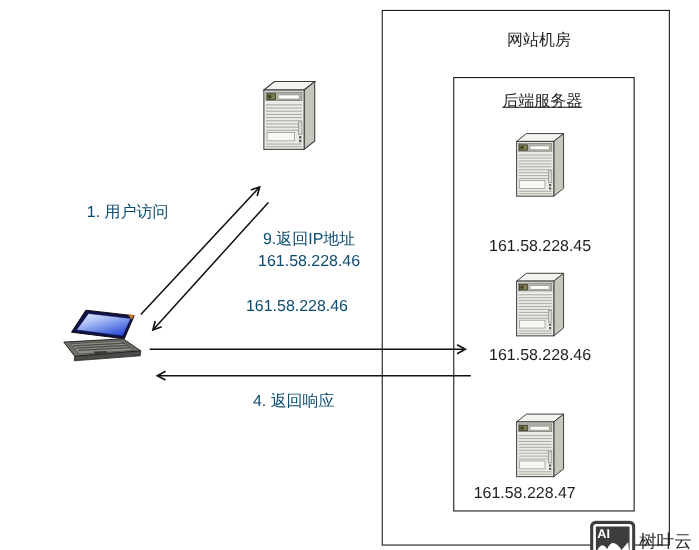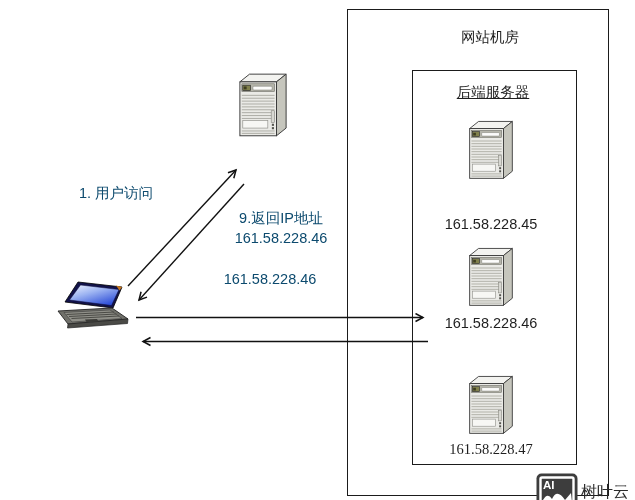--- a/index.html
+++ b/index.html
@@ -84,21 +84,21 @@
         <use href="#sym-server"></use>
       </svg>
   </div>
   <div class="abs lbl" style="left:441px;top:314px;width:100px;">161.58.228.46</div>
 
   <div class="abs icon-wrap" style="left:467px;top:372px;">
     <svg width="48" height="64">
         <use href="#sym-server"></use>
       </svg>
   </div>
-  <div class="abs lbl" style="left:441px;top:440px;width:100px;font-family:Liberation Serif, serif;">161.58.228.47</div>
+  <div class="abs lbl" style="left:427px;top:440px;width:100px;">161.58.228.47</div>
 
   <div class="abs icon-wrap" style="left:52px;top:281px;">
     <svg width="78" height="48">
         <use href="#sym-laptop"></use>
       </svg>
   </div>
 
   <svg id="arrow-layer" width="635" height="500" viewBox="0 0 635 500">
     <line x1="128" y1="286" x2="236" y2="170" stroke="#111111" stroke-width="1.4" marker-end="url(#ah)"></line>
     <line x1="244" y1="184" x2="139" y2="300" stroke="#111111" stroke-width="1.4" marker-end="url(#ah)"></line>
@@ -109,20 +109,23 @@
   <div class="abs steplbl" style="left:46px;top:183px;width:140px;">
     <div>1. 用户访问</div>
   </div>
   <div class="abs steplbl" style="left:211px;top:208px;width:140px;">
     <div>9.返回IP地址</div>
     <div>161.58.228.46</div>
   </div>
   <div class="abs steplbl" style="left:200px;top:269px;width:140px;">
     <div>161.58.228.46</div>
   </div>
+  <div class="abs steplbl" style="left:197px;top:355px;width:140px;">
+    <div>4. 返回响应</div>
+  </div>
 
   <div class="abs" style="left:504px;top:471px;width:131px;height:50px;">
     <svg width="42" height="35" viewBox="0 0 42 35" style="position:absolute;left:32px;top:2px;">
       <rect x="0.5" y="0.5" width="41" height="34" rx="5" fill="#3d3d3d"></rect>
       <rect x="4.5" y="4.5" width="33" height="26" rx="1.5" fill="none" stroke="#ffffff" stroke-width="2.4"></rect>
       <text x="7" y="16" font-family="Liberation Sans, sans-serif" font-size="11.5" font-weight="bold" fill="#ffffff">AI</text>
       <path d="M6,29 Q11,18 16,26 Q21,15 29,27 L35,20 L36,29 Z" fill="#ffffff"></path>
     </svg>
     <div class="abs wm-brand" style="left:77px;top:11px;">树叶云</div>
     <div class="abs wm-credit" style="left:0px;top:32px;">CSDN @Gavin_A_Chan</div>

